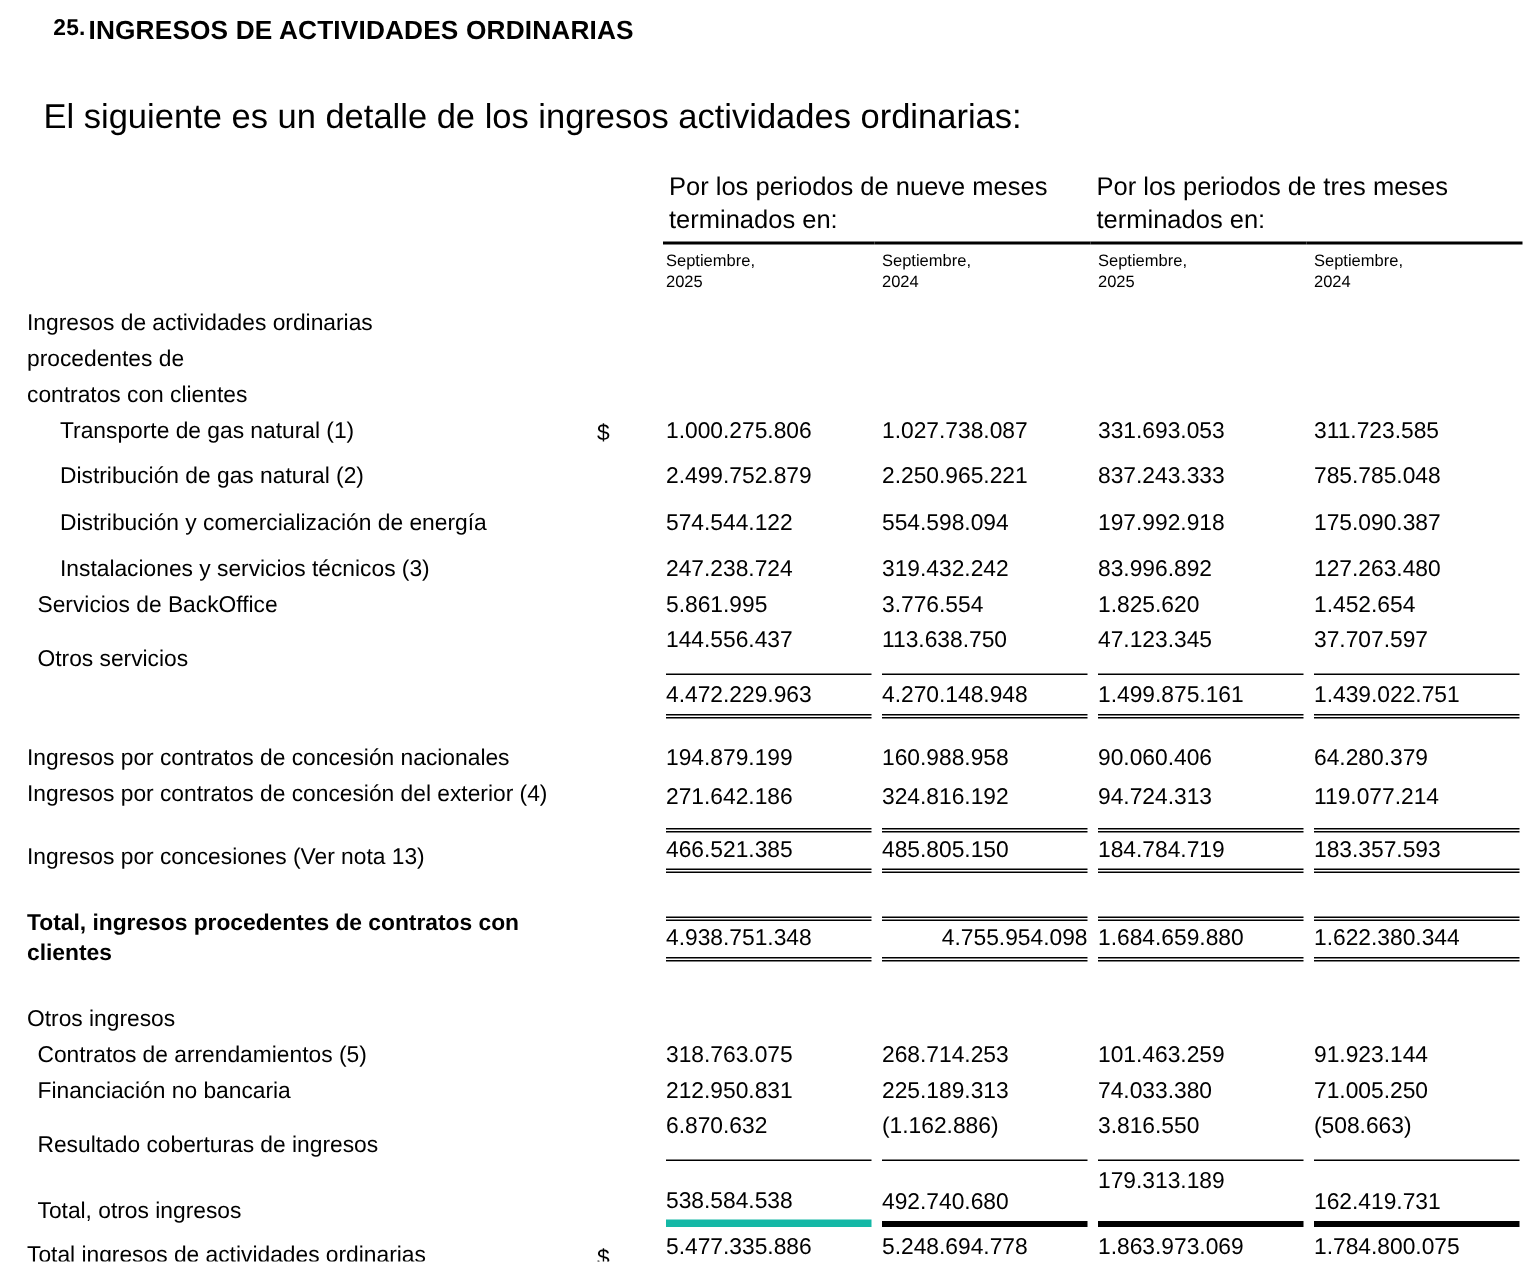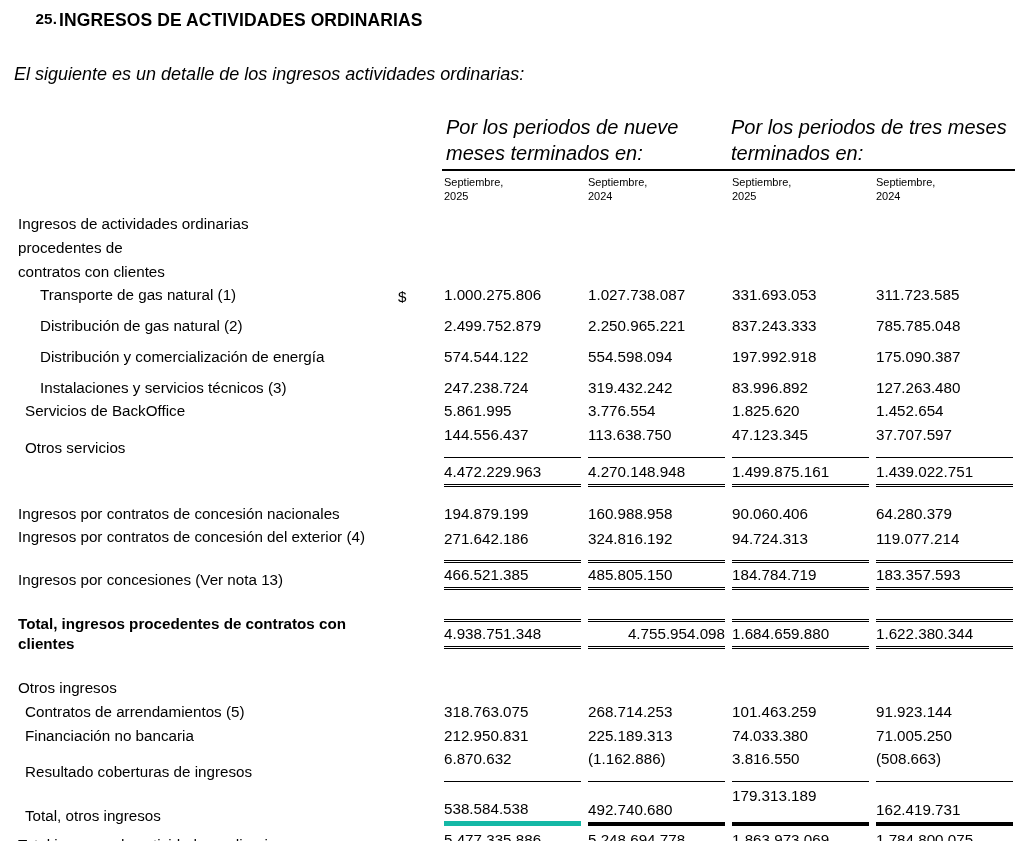--- a/index.html
+++ b/index.html
@@ -36,26 +36,25 @@
     letter-spacing: 0.1px;
     white-space: nowrap;
   }
   .note-heading .num {
     display: inline-block;
     min-width: 37px;
   }
 
   .intro-line {
     position: absolute;
-    left: 14px;
+    left: 29px;
     top: 64px;
-    font-size: 18px;
+    font-size: 23px;
     font-weight: normal;
     white-space: nowrap;
-    font-style: italic;
   }
 
   
   table.fin {
     position: absolute;
     left: 18px;
     top: 112px;
     border-collapse: collapse;
     table-layout: fixed;
     width: 990px;
@@ -71,27 +70,26 @@
   table.fin td, table.fin th {
     padding: 0;
     margin: 0;
     vertical-align: bottom;
     font-weight: normal;
     text-align: left;
   }
 
   
   .grp-head {
-    font-size: 20px;
+    font-size: 17px;
     font-weight: bold;
     text-align: center;
     line-height: 1.30;
     padding: 2px 4px 3px 4px !important;
     vertical-align: bottom;
-    font-style: italic;
   }
   .grp-head.ruled {
     border-bottom: 2px solid #000;
   }
 
   .col-head {
     font-size: 11px;
     font-weight: bold;
     text-align: center;
     line-height: 1.28;

